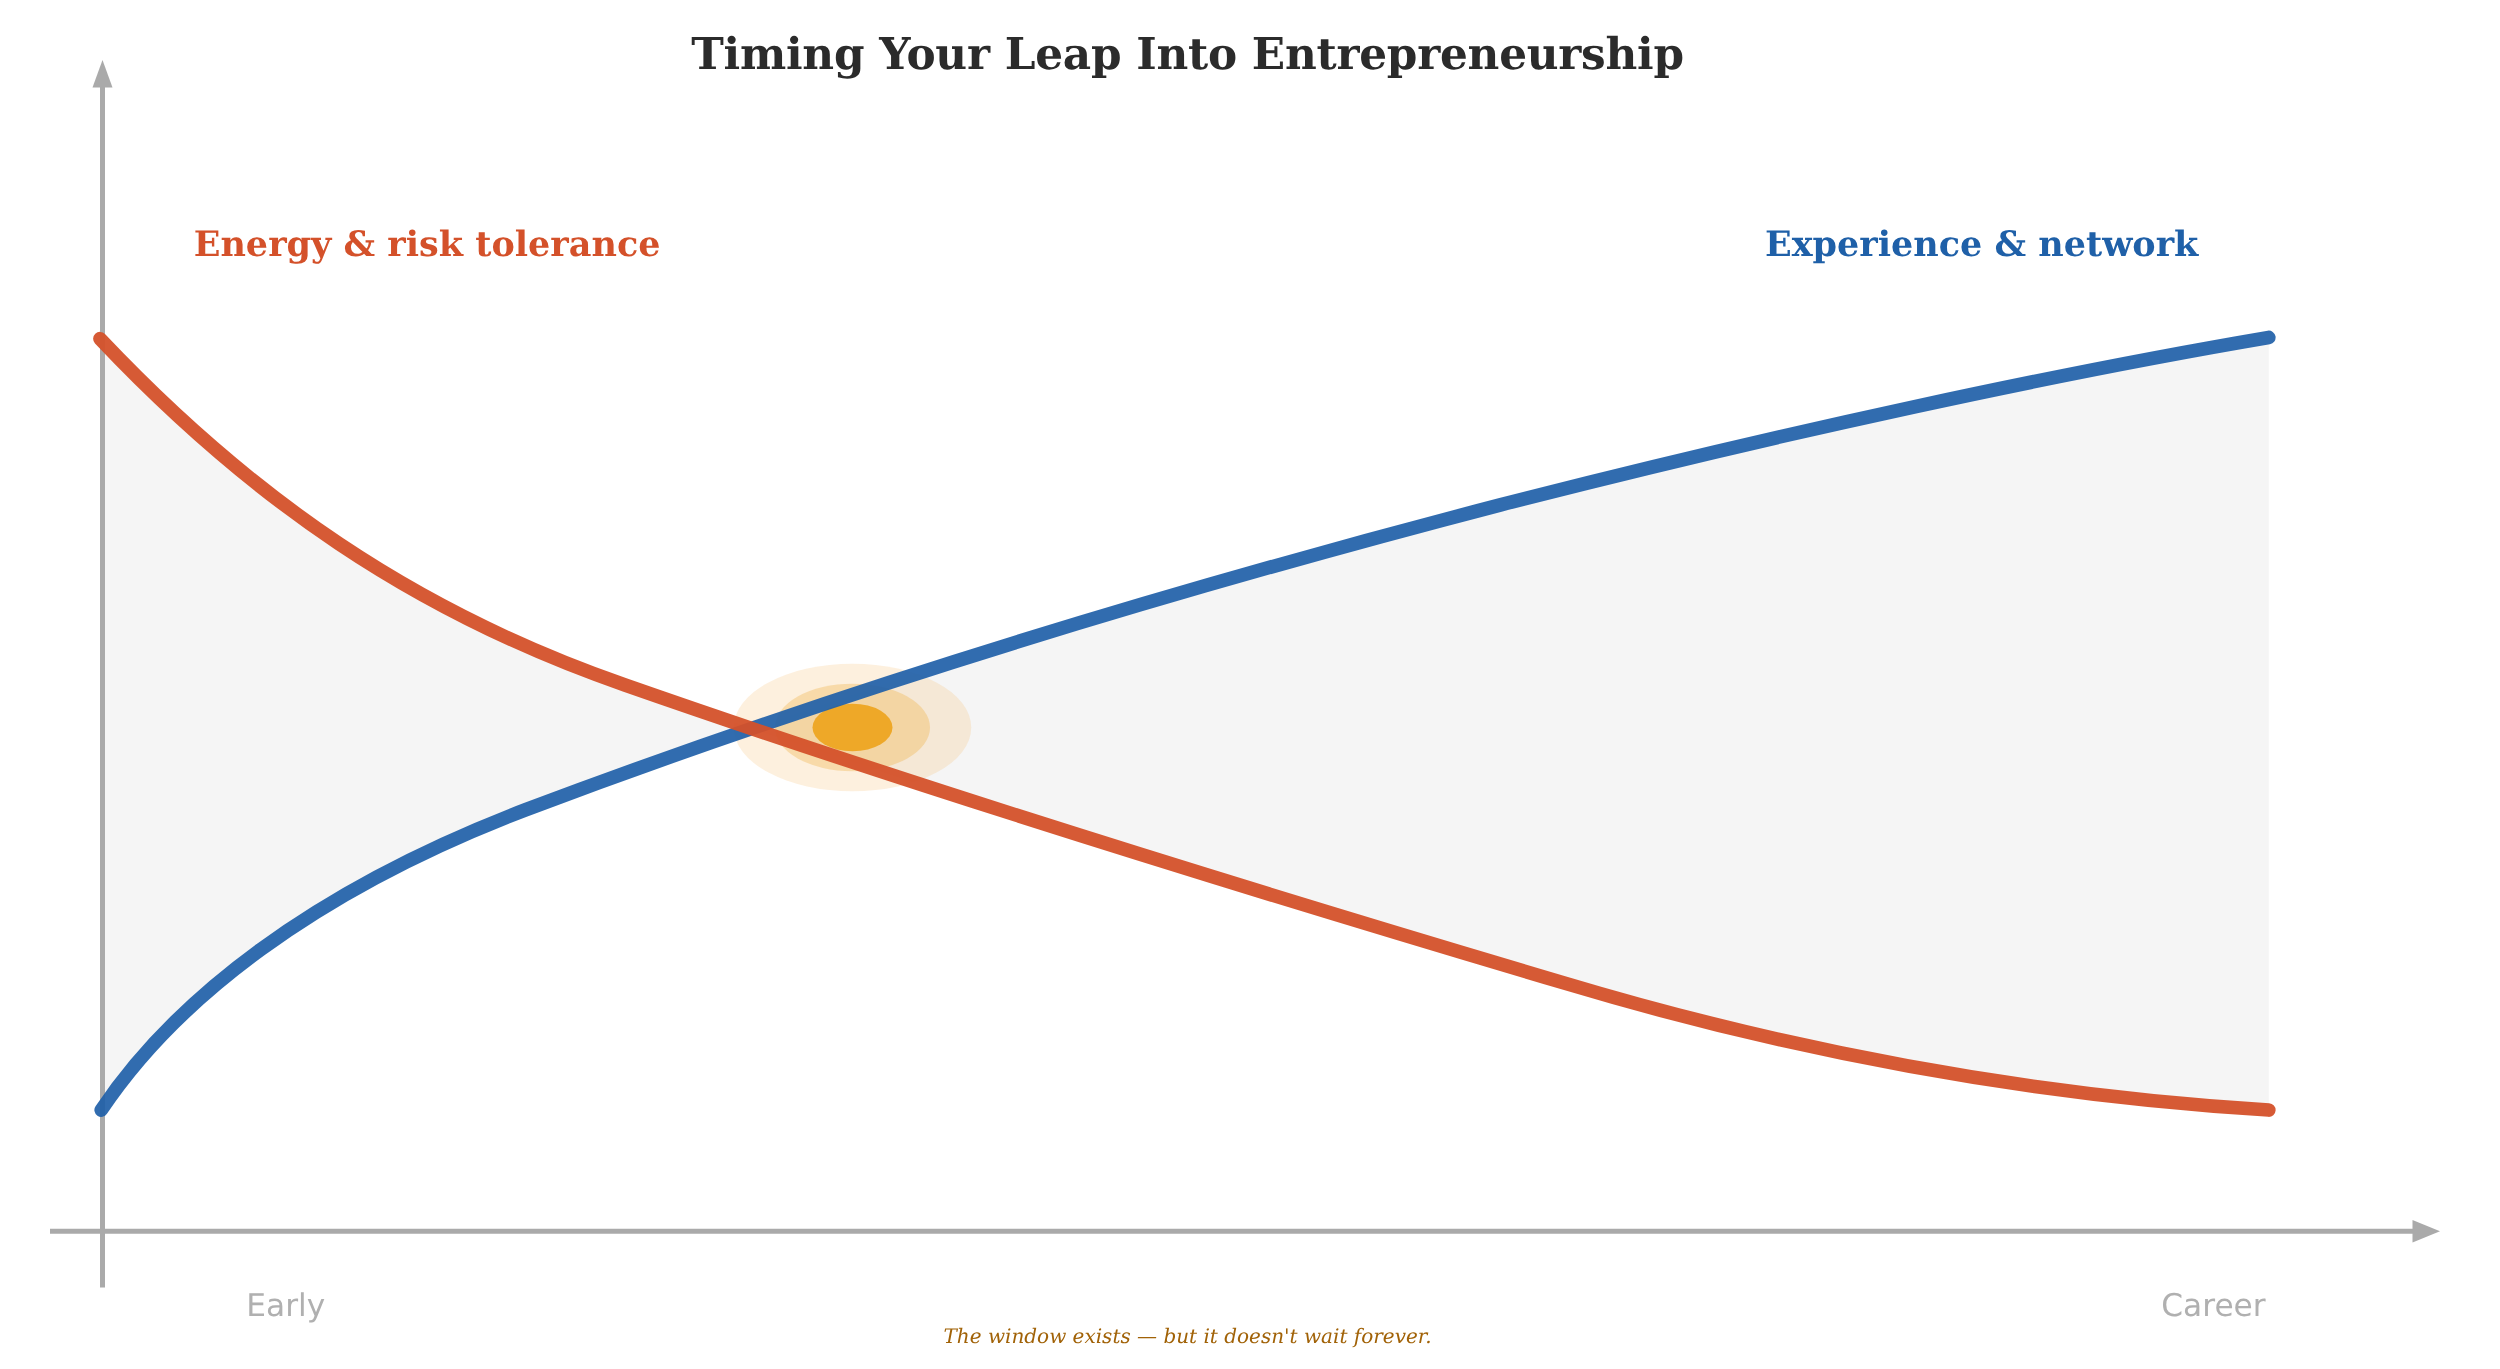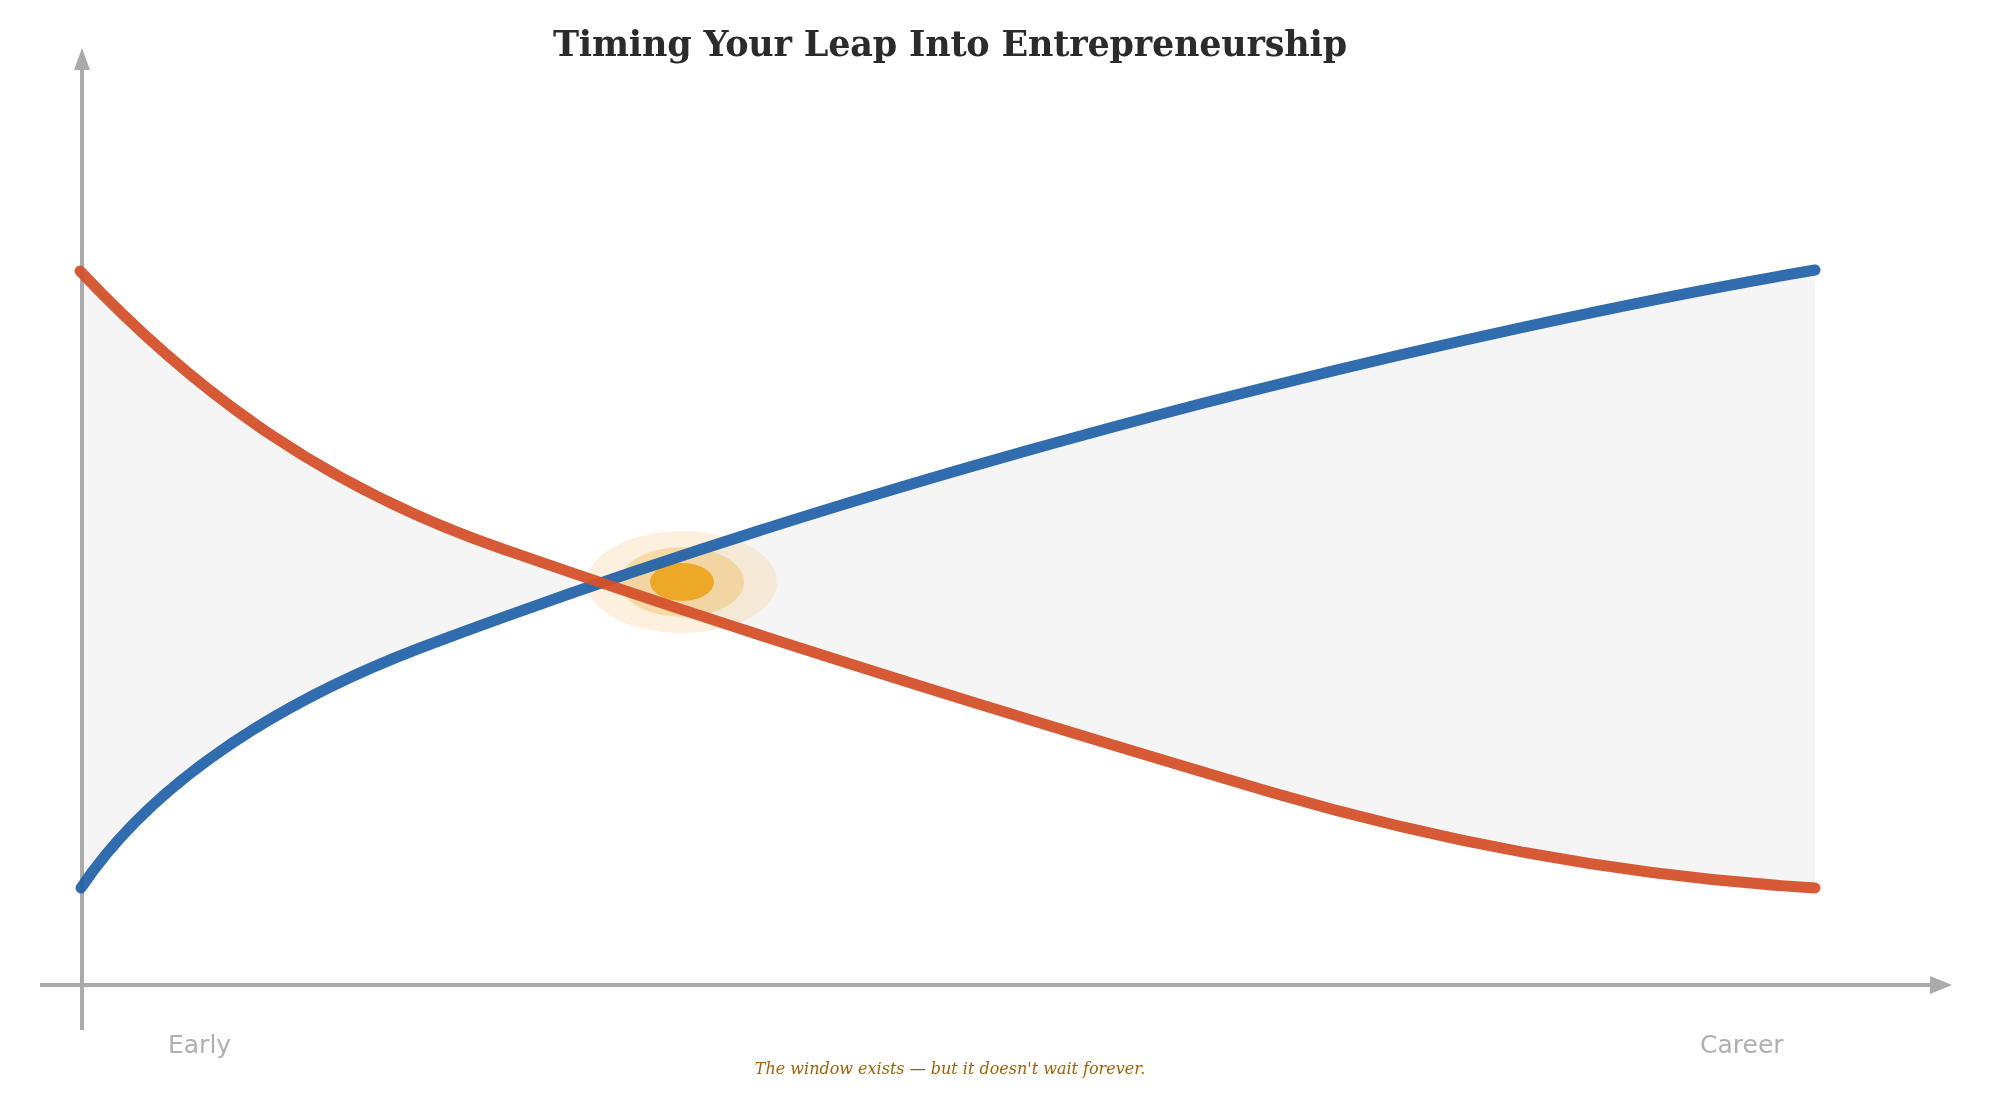--- a/index.html
+++ b/index.html
@@ -54,20 +54,21 @@
     left: 1412px;
     top: 179px;
   }
   .tick-label {
     position: absolute;
     top: 1030px;
     font-family: "DejaVu Sans", "Liberation Sans", sans-serif;
     font-size: 25px;
     color: #b0b0b0;
     white-space: nowrap;
+    margin-left: 29px;
   }
   .tick-early { left: 168px; }
   .tick-later { left: 1700px; }
   .axis-caption {
     position: absolute;
     top: 1027px;
     left: 0;
     width: 1990px;
     text-align: center;
     font-family: "DejaVu Serif", "Liberation Serif", serif;
@@ -132,21 +133,23 @@
       <ellipse cx="682" cy="582" rx="62" ry="35" fill="#f0a92e" fill-opacity="0.30"></ellipse>
       <ellipse cx="682" cy="582" rx="32" ry="19" fill="#eda522" fill-opacity="0.95"></ellipse>
     </g>
 
     <use href="#p-experience" fill="none" stroke="#1f60a8" stroke-width="11" stroke-linecap="round" stroke-opacity="0.92"></use>
     <use href="#p-energy" fill="none" stroke="#d4512a" stroke-width="11" stroke-linecap="round" stroke-opacity="0.95"></use>
   </svg>
 
   <div class="chart-title">Timing Your Leap Into Entrepreneurship</div>
 
+  <div class="series-label label-energy" style="color:#d4512a">Energy &amp; risk tolerance</div>
 
+  <div class="series-label label-experience" style="color:#1f60a8">Experience &amp; network</div>
 
   <div class="tick-label tick-early">Early</div>
 
   <div class="tick-label tick-later">Career</div>
 
 
   <div class="footnote">The window exists — but it doesn't wait forever.</div>
 
 </div>
 

